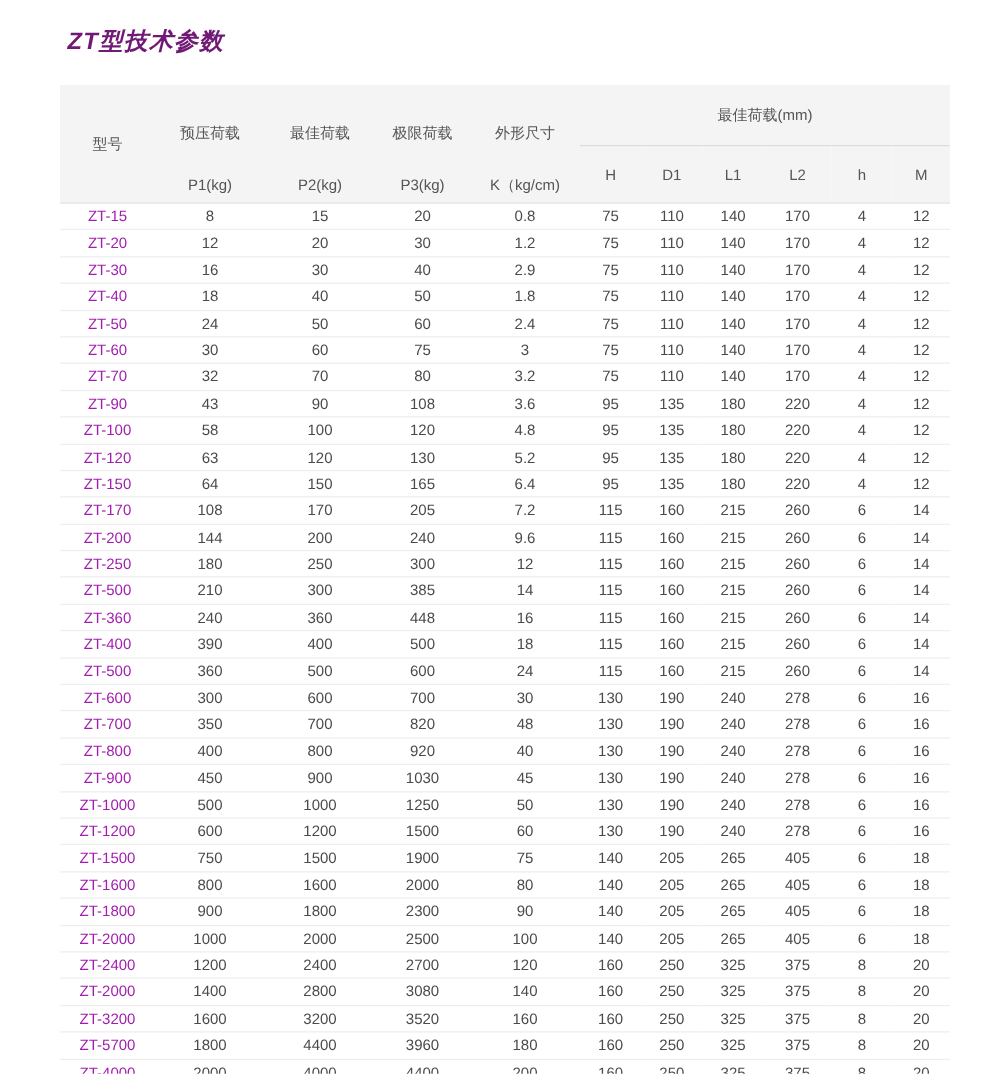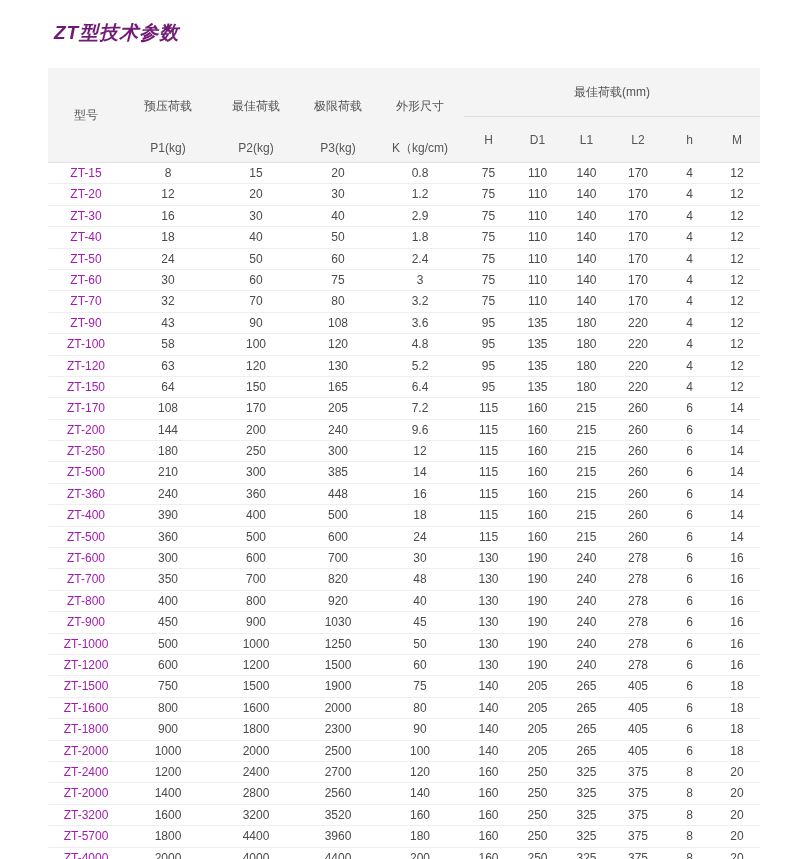--- a/index.html
+++ b/index.html
@@ -480,21 +480,21 @@
           <td>250</td>
           <td>325</td>
           <td>375</td>
           <td>8</td>
           <td>20</td>
         </tr>
         <tr>
           <td class="model">ZT-2000</td>
           <td>1400</td>
           <td>2800</td>
-          <td>2560</td>
+          <td>3080</td>
           <td>140</td>
           <td>160</td>
           <td>250</td>
           <td>325</td>
           <td>375</td>
           <td>8</td>
           <td>20</td>
         </tr>
         <tr>
           <td class="model">ZT-3200</td>

